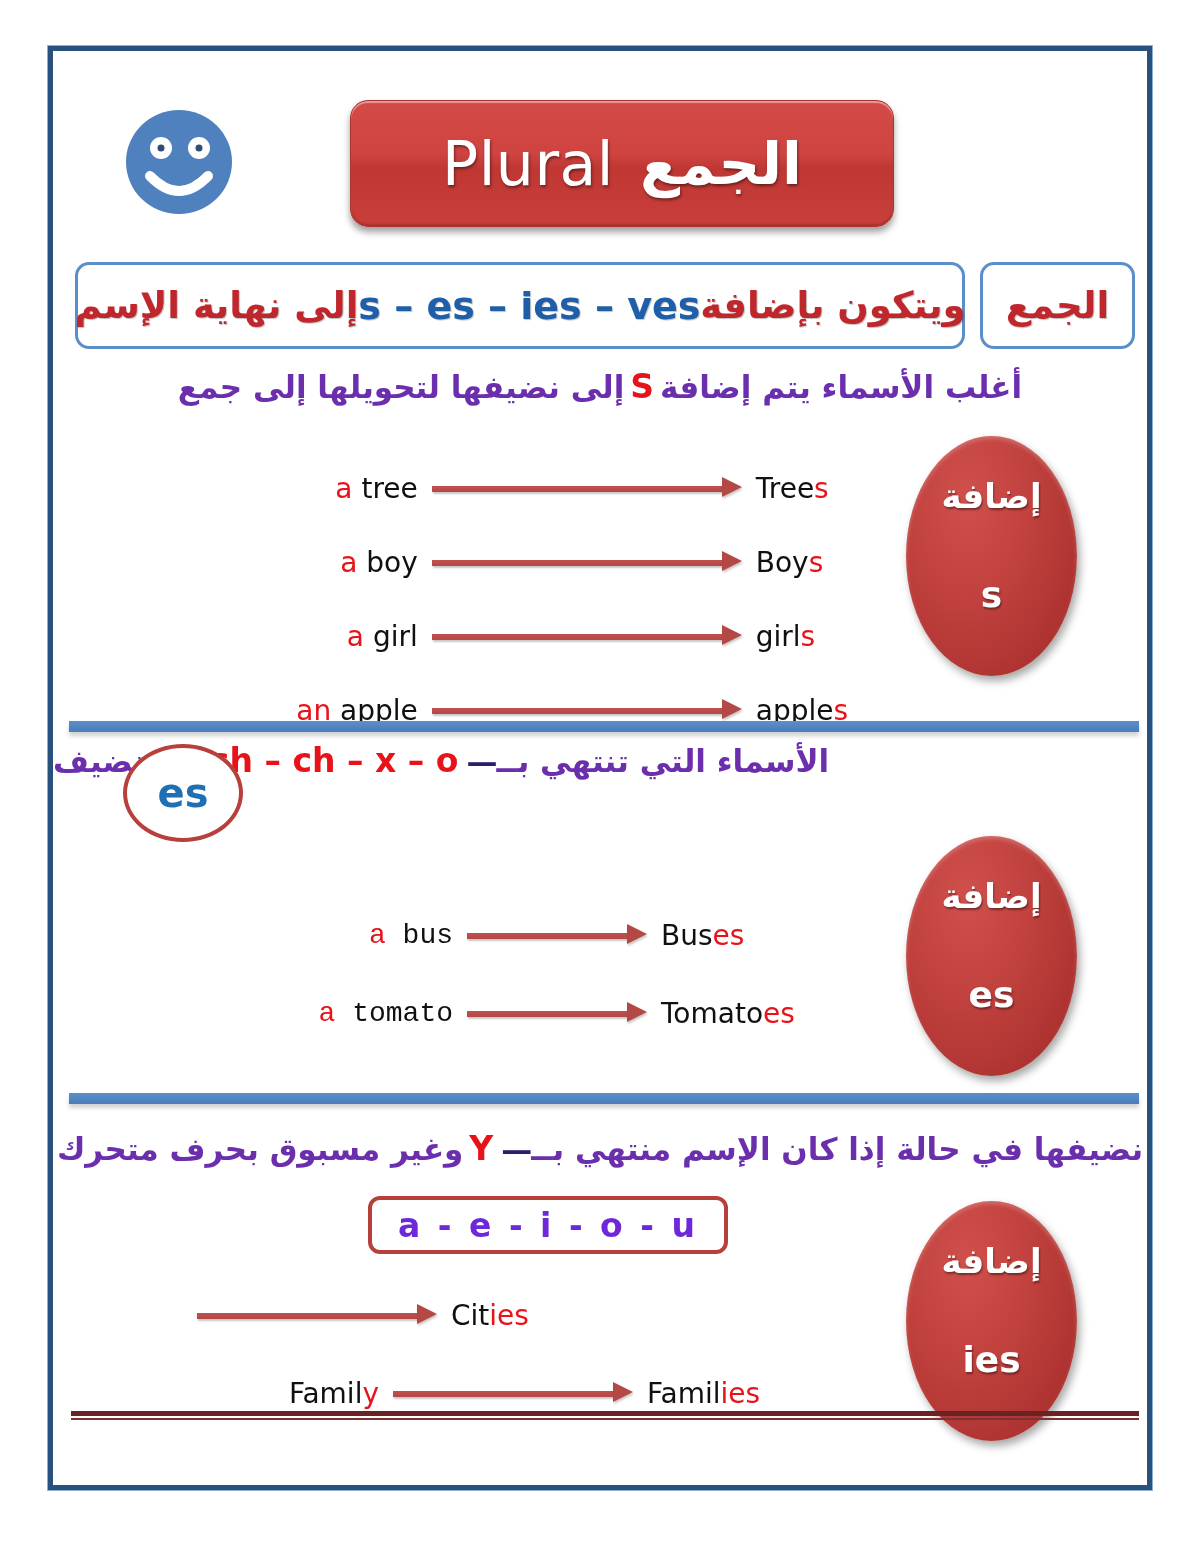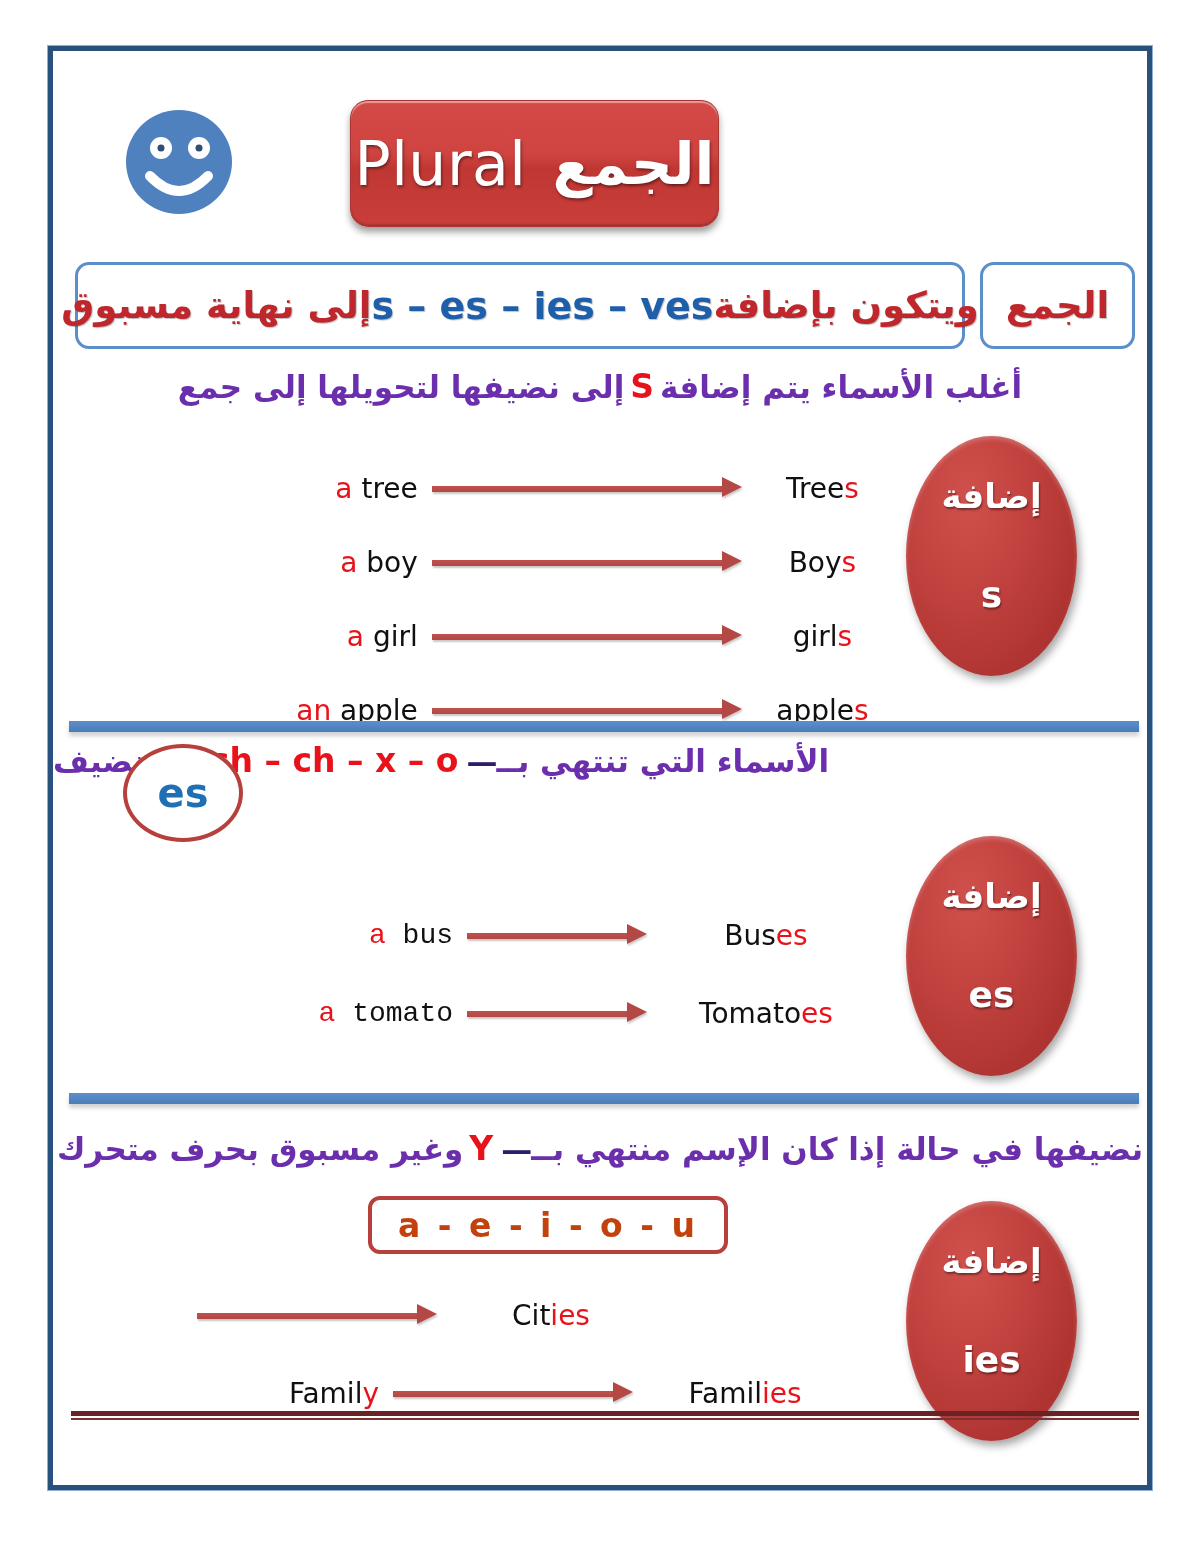--- a/index.html
+++ b/index.html
@@ -41,21 +41,21 @@
     top: 47px;
     width: 131px;
     height: 131px;
   }
   .smiley svg { display: block; }
 
   .title-btn {
     position: absolute;
     left: 297px;
     top: 49px;
-    width: 369px;
+    width: 544px;
     height: 127px;
     border-radius: 18px;
     background: linear-gradient(180deg, #d44a46 0%, #cf4440 42%, #bf3733 54%, #c93e3a 100%);
     box-shadow: 0 5px 7px rgba(0,0,0,.38), inset 0 2px 1px rgba(255,255,255,.45), inset 0 -2px 2px rgba(0,0,0,.18);
     border: 1px solid #a93430;
     display: flex;
     align-items: center;
     justify-content: center;
     gap: 26px;
     box-sizing: border-box;
@@ -181,21 +181,21 @@
     align-items: center;
     height: 74px;
   }
   .w-sing, .w-plur {
     font-family: "DejaVu Sans", "Liberation Sans", sans-serif;
     font-size: 28px;
     color: #101010;
     white-space: nowrap;
   }
   .w-sing { text-align: right; }
-  .w-plur { text-align: center; }
+  .w-plur { text-align: left; }
   .red { color: #e8131a; }
   .arrow {
     position: relative;
     height: 8px;
     flex: none;
   }
   .arrow .shaft {
     position: absolute;
     left: 0;
     top: 2px;
@@ -244,21 +244,21 @@
     height: 58px;
     border: 4px solid #b8403c;
     border-radius: 12px;
     background: #ffffff;
     box-sizing: border-box;
     display: flex;
     align-items: center;
     justify-content: center;
   }
   .vowels-box span {
-    color: #c2410c;
+    color: #6d28d9;
     font-size: 33px;
     font-weight: 700;
     letter-spacing: 3px;
     font-family: "DejaVu Sans", sans-serif;
   }
 
   
   .badge {
     position: absolute;
     width: 171px;
@@ -345,21 +345,21 @@
     </div>
 
     <div class="def-row">
       <div class="def-box right">
         <span class="def-ar">الجمع</span>
       </div>
       <div class="def-box left">
         <div class="def-line">
           <span class="def-ar">ويتكون بإضافة</span>
           <span class="def-en">s – es – ies – ves</span>
-          <span class="def-ar">إلى نهاية مسبوق</span>
+          <span class="def-ar">إلى نهاية الإسم</span>
         </div>
       </div>
     </div>
 
     <div class="instr" id="instr-s">
       <span>أغلب الأسماء يتم إضافة</span>
       <span class="en-red">S</span>
       <span>إلى نضيفها لتحويلها إلى جمع</span>
     </div>
 

